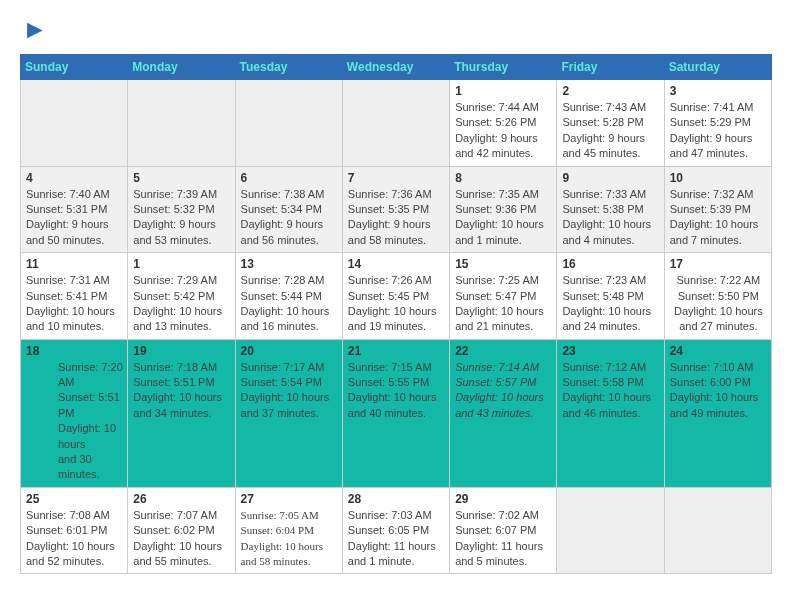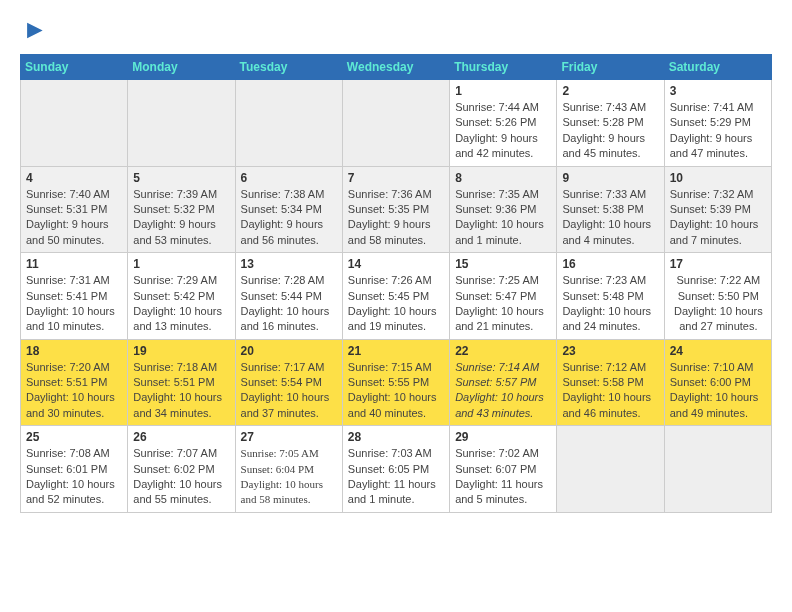--- a/index.html
+++ b/index.html
@@ -83,21 +83,21 @@
       margin-bottom: 2px;
     }
     .day-info {
       font-size: 11px;
       color: #444;
       line-height: 1.4;
     }
     .row-1 td { background: #fff; }
     .row-2 td { background: #f0f0f0; }
     .row-3 td { background: #fff; }
-    .row-4 td { background: #fde047; }
+    .row-4 td { background: #14b8a6; }
     .row-5 td { background: #fff; }
     td.empty { background: #eee !important; }
   </style>
 </head>
 <body>
 
 <div class="page">
   <div class="header-area">
     <div class="logo">
       <div>
@@ -252,21 +252,21 @@
             <div class="day-num">17</div>
             <div class="day-info" style="white-space: pre-line; text-align: center;">Sunrise: 7:22 AM
 Sunset: 5:50 PM
 Daylight: 10 hours
 and 27 minutes.</div>
           </td>
         </tr>
         <tr class="row-4">
           <td>
             <div class="day-num">18</div>
-            <div class="day-info" style="white-space: pre-line;">Sunrise: 7:20 AM
+            <div class="day-info" style="white-space: pre-line; margin-left: 32px;">Sunrise: 7:20 AM
 Sunset: 5:51 PM
 Daylight: 10 hours
 and 30 minutes.</div>
           </td>
           <td>
             <div class="day-num">19</div>
             <div class="day-info" style="white-space: pre-line;">Sunrise: 7:18 AM
 Sunset: 5:51 PM
 Daylight: 10 hours
 and 34 minutes.</div>

